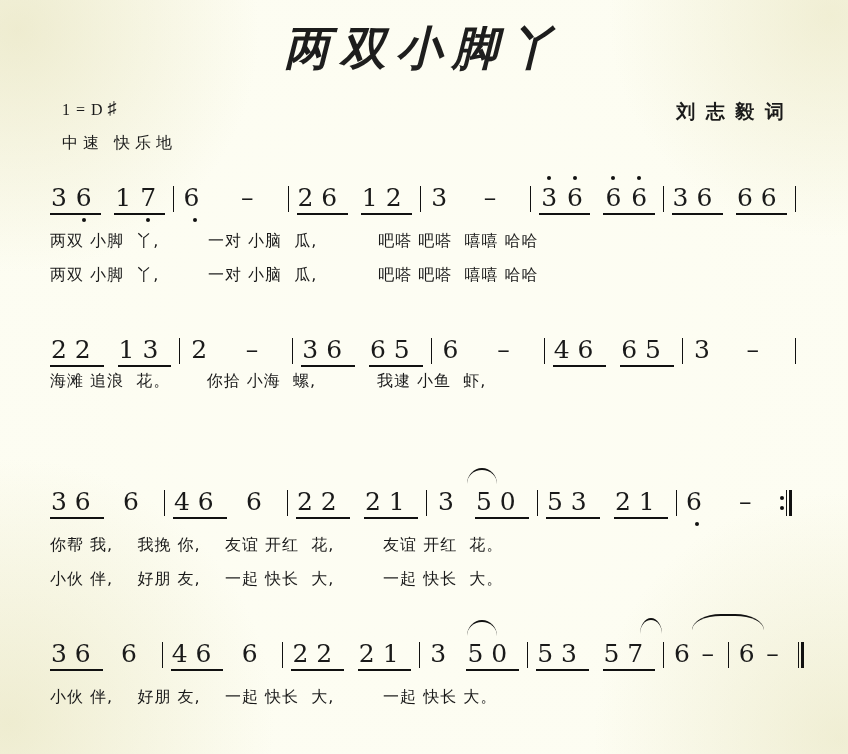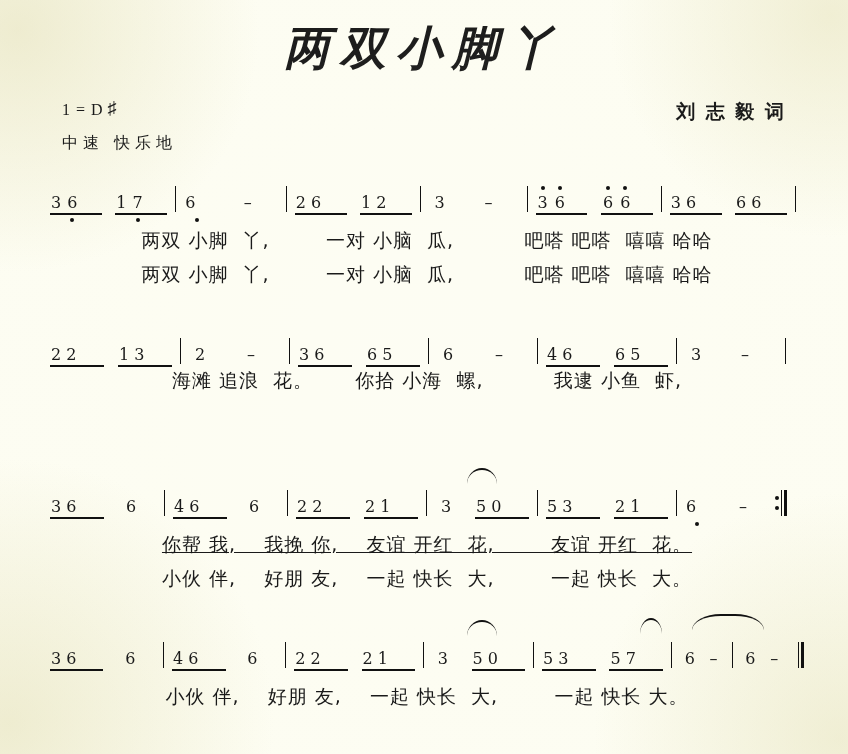--- a/index.html
+++ b/index.html
@@ -81,30 +81,29 @@
 
   .system {
     position: relative;
     margin: 0 44px;
     height: 140px;
   }
   .notes-row {
     display: flex;
     align-items: flex-end;
     font-family: "DejaVu Serif", serif;
-    font-size: 16px;
+    font-size: 25px;
     height: 44px;
     letter-spacing: 0px;
   }
   .lyric-row {
     display: flex;
-    font-size: 19px;
+    font-size: 16px;
     height: 34px;
     align-items: center;
-    justify-content: center;
   }
   .grp {
     position: relative;
     display: inline-block;
     padding: 0 1px;
   }
   
   .beam1::after {
     content: "";
     position: absolute;
@@ -311,21 +310,21 @@
       <span>–</span>
       <span style="width:28px;"></span>
       <span class="repeat-end">
         <span class="d1"></span>
           <span class="d2"></span>
           <span class="thin"></span>
           <span class="thick"></span>
       </span>
     </div>
     <div class="lyric-row" style="padding-left:6px;margin-top:12px;">
-      <span style="white-space:pre;letter-spacing:1px;text-decoration:underline;">你帮 我,    我挽 你,    友谊 开红  花,        友谊 开红  花。</span>
+      <span style="white-space:pre;letter-spacing:1px;">你帮 我,    我挽 你,    友谊 开红  花,        友谊 开红  花。</span>
     </div>
     <div class="lyric-row" style="padding-left:6px;">
       <span style="white-space:pre;letter-spacing:1px;">小伙 伴,    好朋 友,    一起 快长  大,        一起 快长  大。</span>
     </div>
   </div>
 
   <div class="system" style="height:120px;">
     <div class="notes-row" style="padding-left:6px;position:relative;">
       <span class="tie" style="left:423px;top:-4px;"></span>
       <span class="tie" style="left:596px;top:-6px;width:22px;"></span>

